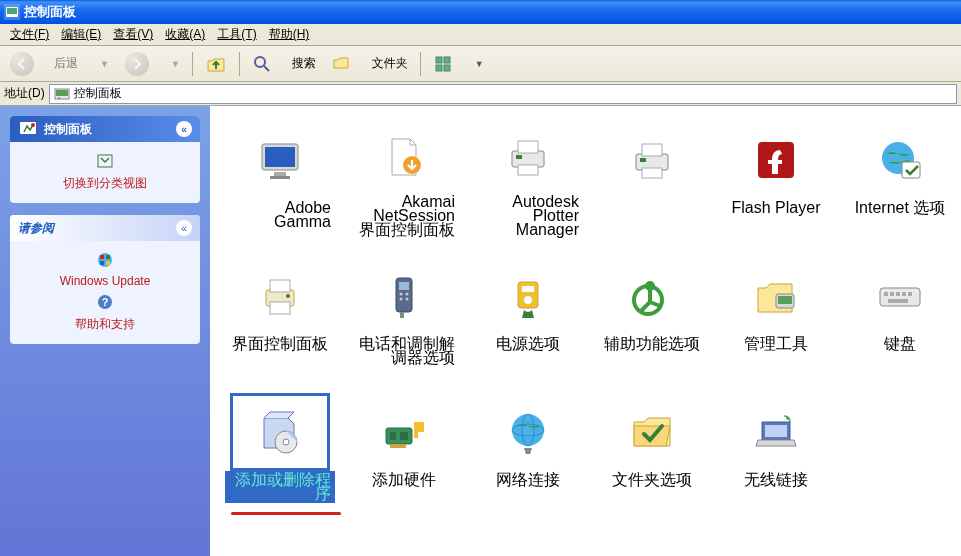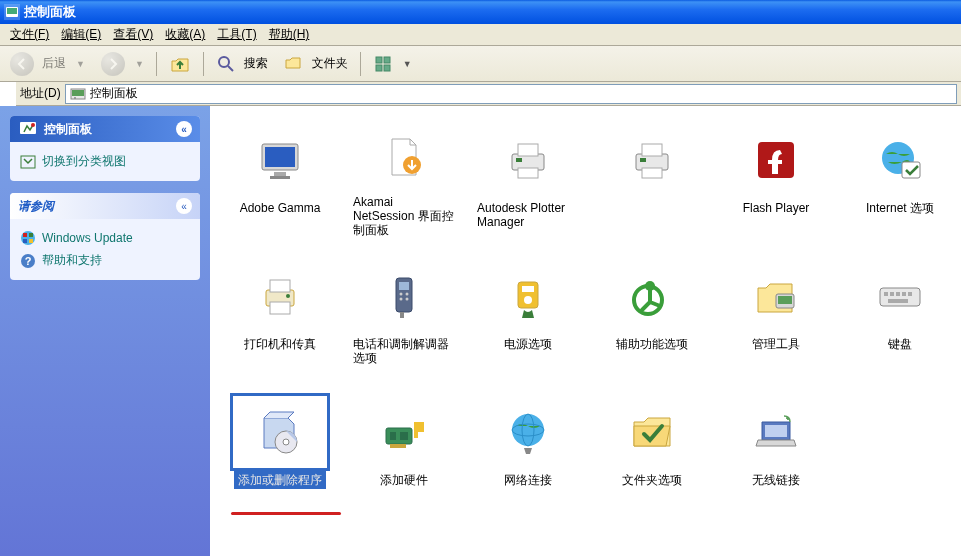--- a/index.html
+++ b/index.html
@@ -9,59 +9,59 @@
     .titlebar { height: 24px; background: linear-gradient(to bottom, #0a5ae0 0%, #3d91f5 8%, #1c6cf0 40%, #0050e0 100%); color: #fff; display: flex; align-items: center; padding: 0 4px; }
     .titlebar-icon { width: 16px; height: 16px; margin-right: 4px; }
     .titlebar-text { font-weight: bold; font-size: 13px; }
 
     
     .menubar { height: 22px; background: #ece9d8; border-bottom: 1px solid #aca899; display: flex; align-items: center; padding: 0 4px; text-decoration: underline; }
     .menuitem { padding: 2px 6px; cursor: default; }
 
     
     .toolbar { height: 36px; background: linear-gradient(to bottom, #f4f2e9 0%, #ece9d8 100%); border-bottom: 1px solid #aca899; display: flex; align-items: center; padding: 0 4px; gap: 4px; }
-    .toolbar-btn { display: flex; align-items: center; gap: 8px; padding: 2px 6px; border-radius: 3px; cursor: default; justify-content: flex-end; }
+    .toolbar-btn { display: flex; align-items: center; gap: 20px; padding: 2px 6px; border-radius: 3px; cursor: default; justify-content: flex-end; }
     .toolbar-btn.disabled { opacity: 0.5; }
     .toolbar-sep { width: 1px; height: 24px; background: #aca899; margin: 0 2px; }
     .nav-arrow { width: 24px; height: 24px; border-radius: 50%; display: flex; align-items: center; justify-content: center; }
     .nav-arrow.back { background: radial-gradient(circle at 30% 30%, #d0e8d0, #5a9e5a); }
     .nav-arrow.back.disabled { background: radial-gradient(circle at 30% 30%, #e0e0e0, #a0a0a0); }
     .nav-arrow.fwd { background: radial-gradient(circle at 30% 30%, #e0e0e0, #a0a0a0); }
     .nav-arrow svg { width: 14px; height: 14px; }
     .dropdown-caret { font-size: 9px; color: #555; margin-left: 2px; }
 
     
-    .addressbar { height: 24px; background: #ece9d8; border-bottom: 1px solid #aca899; display: flex; align-items: center; padding: 0 4px; margin-left: 16px; }
+    .addressbar { height: 24px; background: #ece9d8; border-bottom: 1px solid #aca899; display: flex; align-items: center; padding: 0 4px; }
     .addr-label { margin-right: 4px; }
     .addr-field { flex: 1; background: #fff; border: 1px solid #7f9db9; height: 20px; display: flex; align-items: center; padding: 0 4px; gap: 4px; }
 
     
     .main { display: flex; height: calc(556px - 24px - 22px - 36px - 24px); }
 
     
     .sidebar { width: 210px; background: linear-gradient(to bottom, #7ba2e7 0%, #6375d6 100%); padding: 10px; display: flex; flex-direction: column; gap: 12px; }
     .task-panel { background: #eff3ff; border-radius: 4px; overflow: hidden; }
     .task-header { background: linear-gradient(to right, #fff, #c6d3f7); height: 26px; display: flex; align-items: center; padding: 0 8px; justify-content: space-between; cursor: default; }
     .task-header.primary { background: linear-gradient(to right, #2a5dc0, #5a8de8); color: #fff; font-weight: bold; }
     .task-header-title { display: flex; align-items: center; gap: 6px; }
     .task-header-title .hdr-icon { width: 20px; height: 20px; display: flex; align-items: center; justify-content: center; }
     .task-collapse { width: 16px; height: 16px; border-radius: 50%; background: #fff; color: #2a5dc0; display: flex; align-items: center; justify-content: center; font-size: 10px; }
     .task-body { padding: 8px 10px; }
-    .task-link { display: flex; align-items: center; gap: 6px; color: #0f766e; padding: 3px 0; cursor: pointer; }
+    .task-link { display: flex; align-items: center; gap: 6px; color: #b91c1c; padding: 3px 0; cursor: pointer; flex-direction: column; }
     .side-title { color: #215dc6; font-weight: bold; font-style: italic; }
 
     
     .content { flex: 1; background: #fff; padding: 10px; overflow: auto; }
     .icon-grid { display: grid; grid-template-columns: repeat(6, 120px); gap: 8px 4px; }
     .cp-item { width: 120px; height: 128px; border: 1px solid transparent; display: flex; flex-direction: column; align-items: center; justify-content: flex-start; padding: 4px; cursor: default; position: relative; }
     .cp-item .icon-wrap { width: 100px; height: 78px; border: 3px solid transparent; display: flex; align-items: center; justify-content: center; }
     .cp-item.selected .icon-wrap { border: 3px solid #316ac5; }
     .cp-item .icon { width: 48px; height: 48px; }
-    .cp-item .label { text-align: left; font-size: 12px; line-height: 14px; word-break: break-word; padding: 2px 4px; }
-    .cp-item.selected .label { background: #316ac5; color: #e5e5e5; }
+    .cp-item .label { text-align: right; font-size: 16px; line-height: 14px; word-break: break-word; padding: 2px 4px; }
+    .cp-item.selected .label { background: #316ac5; color: #5eead4; }
     .redline { position: absolute; bottom: 0; left: 10px; width: 110px; height: 3px; background: #d02020; border-radius: 2px; }
 
     .task-link-icon { width: 16px; height: 16px; display:flex; align-items:center; justify-content:center; }
   </style>
 </head>
 <body>
 
 <div class="titlebar">
   <svg class="titlebar-icon" viewBox="0 0 16 16">
       <rect width="16" height="16" fill="#fff" opacity="0.2"></rect>
@@ -278,21 +278,21 @@
   </div>
         <div class="cp-item">
     <div class="icon-wrap">
       <div class="icon"><svg width="48" height="48" viewBox="0 0 48 48">
                 <rect x="10" y="18" width="28" height="16" rx="2" fill="#f0e8c8" stroke="#caa63e"></rect>
                 <rect x="14" y="8" width="20" height="12" fill="#fff" stroke="#aaa"></rect>
                 <rect x="14" y="30" width="20" height="12" fill="#fff" stroke="#aaa"></rect>
                 <circle cx="32" cy="24" r="2" fill="#3a7e3a"></circle>
               </svg></div>
     </div>
-    <div class="label">打印机和传真</div>
+    <div class="label">界面控制面板</div>
 
   </div>
         <div class="cp-item">
     <div class="icon-wrap">
       <div class="icon"><svg width="48" height="48" viewBox="0 0 48 48">
                 <rect x="16" y="6" width="16" height="34" rx="3" fill="#5a6a8a" stroke="#3a4a6a"></rect>
                 <rect x="19" y="10" width="10" height="8" fill="#9eb8d8"></rect>
                 <circle cx="21" cy="22" r="1.5" fill="#ccc"></circle>
                 <circle cx="27" cy="22" r="1.5" fill="#ccc"></circle>
                 <circle cx="21" cy="27" r="1.5" fill="#ccc"></circle>

